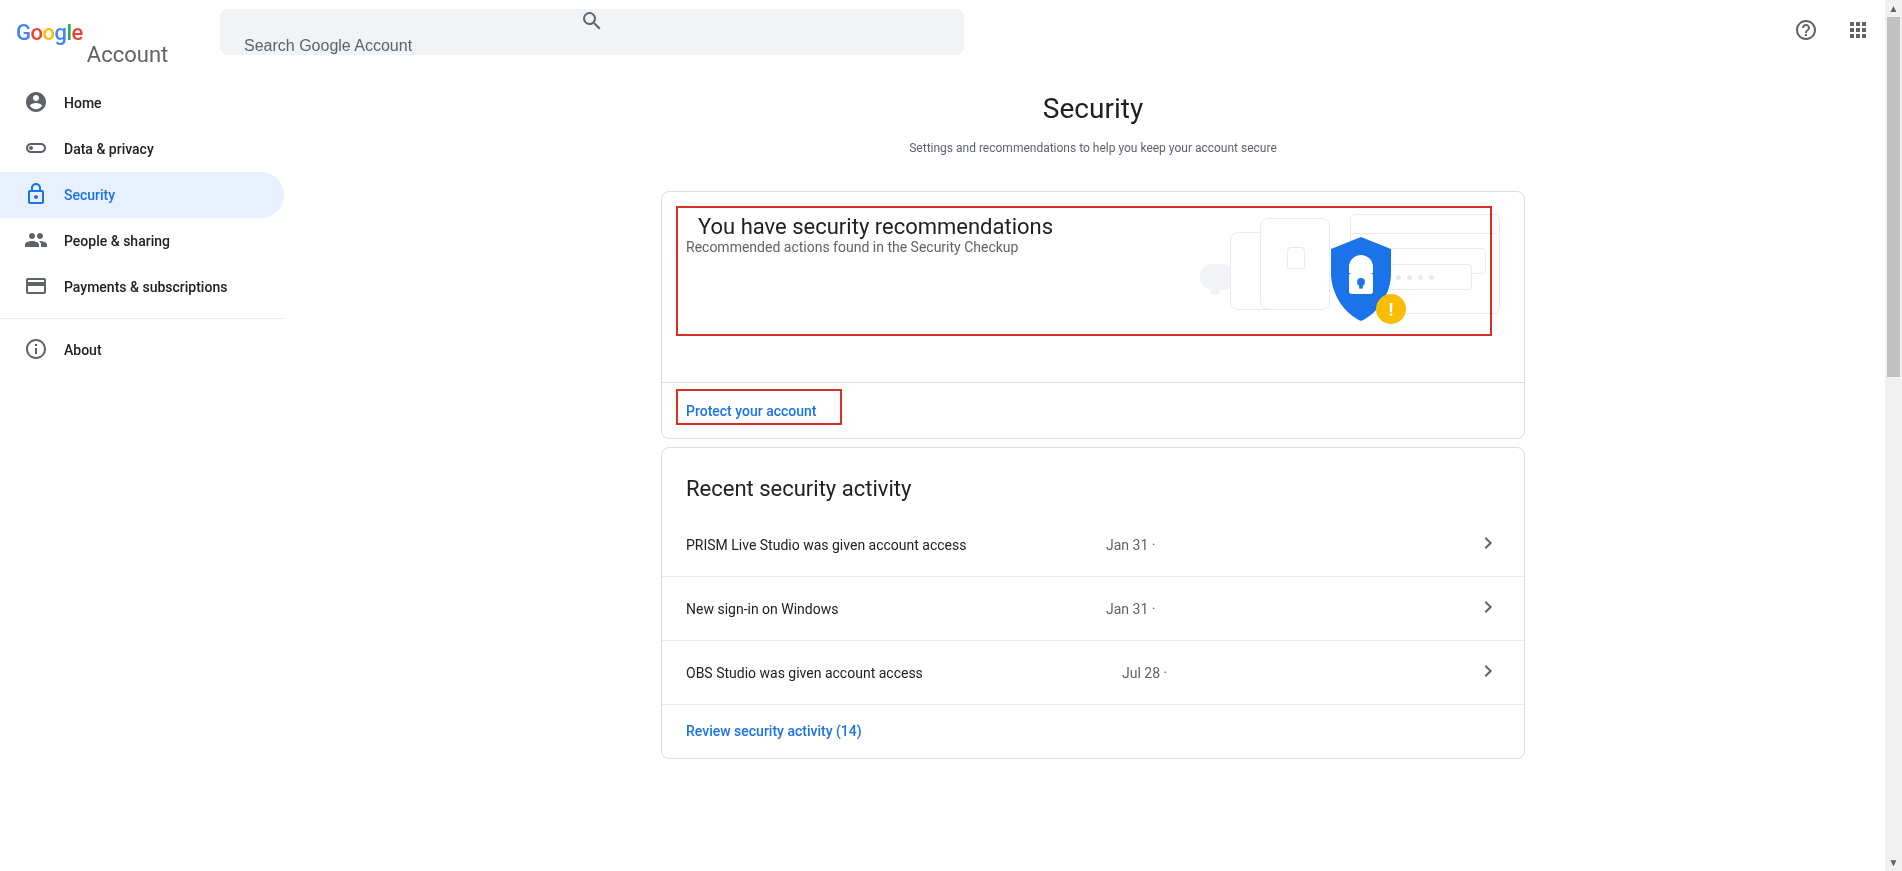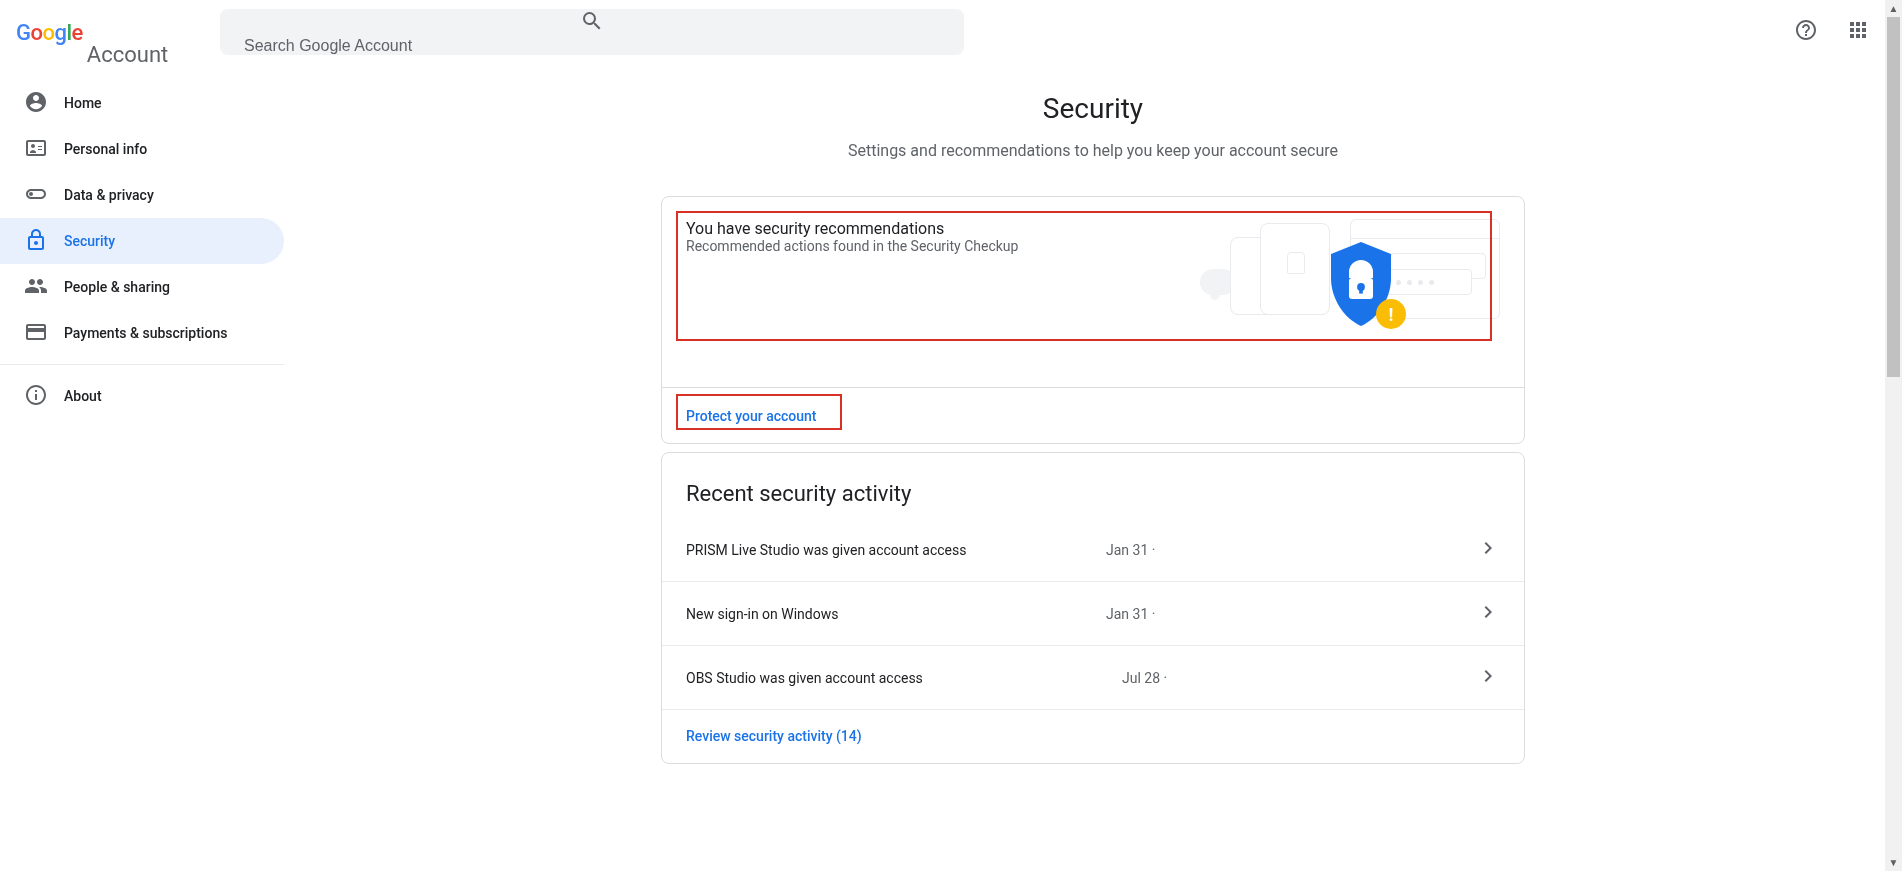--- a/index.html
+++ b/index.html
@@ -116,37 +116,37 @@
     text-align:center;
     margin-top: 28px;
   }
   .page-title {
     font-size: 28px;
     font-weight: 400;
     color:#202124;
   }
   .page-subtitle {
     margin-top: 16px;
-    font-size: 16px;
+    font-size: 12px;
     color:#5f6368;
   }
   .card {
     width: 864px;
     border: 1px solid #dadce0;
     border-radius: 8px;
     margin-top: 36px;
     background:#fff;
   }
   .reco-top {
     position: relative;
     padding: 22px 24px 58px 24px;
     display:flex;
     justify-content: space-between;
   }
-  .reco-title { font-size:16px; font-weight:400; color:#202124;}
+  .reco-title { font-size:22px; font-weight:400; color:#202124;margin-left:12px;}
   .reco-sub { font-size:14px; color:#5f6368; }
   .reco-illus {
     width: 310px;
     height: 110px;
     position: relative;
   }
   .illus-card {
     position:absolute;
     border:1px solid #e8eaed;
     border-radius:6px;
@@ -279,27 +279,20 @@
 </div>
 
 <div class="body-wrap">
 
   <nav class="sidebar">
     <div class="nav-item">
       <span><svg viewBox="0 0 24 24">
             <path d="M12 2C6.48 2 2 6.48 2 12s4.48 10 10 10 10-4.48 10-10S17.52 2 12 2zm0 3c1.66 0 3 1.34 3 3s-1.34 3-3 3-3-1.34-3-3 1.34-3 3-3zm0 14.2c-2.5 0-4.71-1.28-6-3.22.03-1.99 4-3.08 6-3.08 1.99 0 5.97 1.09 6 3.08-1.29 1.94-3.5 3.22-6 3.22z"></path>
           </svg></span>
       <span>Home</span>
-    </div>
-    <div class="nav-item">
-      <span><svg viewBox="0 0 24 24">
-            <path d="M19 3H5c-1.1 0-2 .9-2 2v14c0 1.1.9 2 2 2h14c1.1 0 2-.9 2-2V5c0-1.1-.9-2-2-2zm0 16H5V5h14v14zM7 10h2v2H7zm0 4h10v2H7zm4-4h6v2h-6zM7 7h10v2H7z" opacity="0"></path>
-            <path d="M20 4H4c-1.1 0-2 .9-2 2v12c0 1.1.9 2 2 2h16c1.1 0 2-.9 2-2V6c0-1.1-.9-2-2-2zm0 14H4V6h16v12zM9 8c-1.1 0-2 .9-2 2s.9 2 2 2 2-.9 2-2-.9-2-2-2zm-3 8c0-1.33 2.67-2 3-2s3 .67 3 2v1H6v-1zm8-6h4v1h-4zm0 3h4v1h-4z"></path>
-          </svg></span>
-      <span>Personal info</span>
     </div>
     <div class="nav-item">
       <span><svg viewBox="0 0 24 24">
             <path d="M17 7H7c-2.76 0-5 2.24-5 5s2.24 5 5 5h10c2.76 0 5-2.24 5-5s-2.24-5-5-5zm0 8H7c-1.66 0-3-1.34-3-3s1.34-3 3-3h10c1.66 0 3 1.34 3 3s-1.34 3-3 3zm-10-5c-1.1 0-2 .9-2 2s.9 2 2 2 2-.9 2-2-.9-2-2-2z"></path>
           </svg></span>
       <span>Data &amp; privacy</span>
     </div>
     <div class="nav-item active">
       <span><svg viewBox="0 0 24 24">
             <path d="M18 8h-1V6c0-2.76-2.24-5-5-5S7 3.24 7 6v2H6c-1.1 0-2 .9-2 2v10c0 1.1.9 2 2 2h12c1.1 0 2-.9 2-2V10c0-1.1-.9-2-2-2zM9 6c0-1.66 1.34-3 3-3s3 1.34 3 3v2H9V6zm9 14H6V10h12v10zm-6-3c1.1 0 2-.9 2-2s-.9-2-2-2-2 .9-2 2 .9 2 2 2z"></path>

